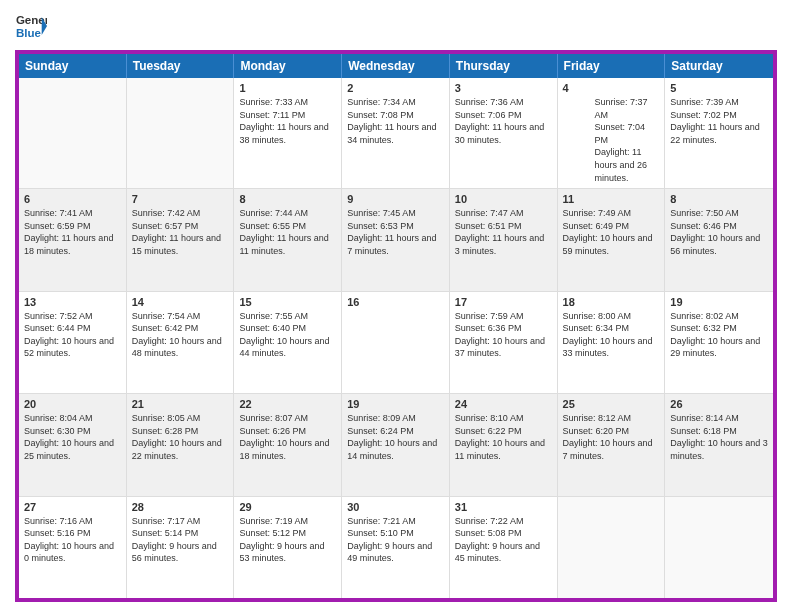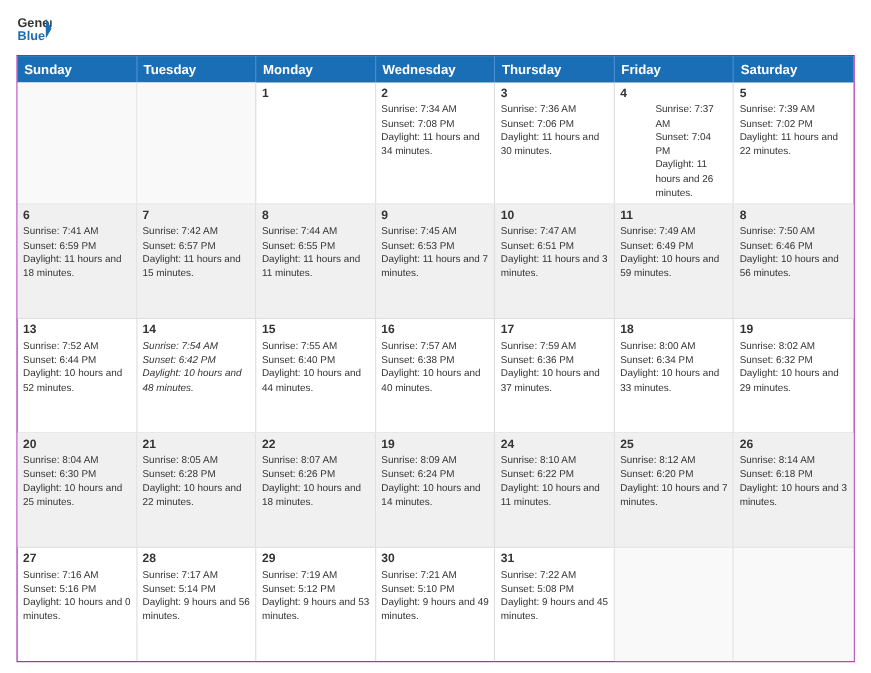--- a/index.html
+++ b/index.html
@@ -41,21 +41,21 @@
       color: #333;
     }
     .subtitle {
       font-size: 14px;
       color: #555;
     }
     .calendar {
       flex: 1;
       display: flex;
       flex-direction: column;
-      border: 1px solid #a21caf;
+      border: 4px solid #a21caf;
     }
     .cal-header {
       display: grid;
       grid-template-columns: repeat(7, 1fr);
       background: #1a6eb5;
     }
     .cal-header-cell {
       color: #fff;
       font-size: 12px;
       font-weight: bold;
@@ -126,20 +126,23 @@
         <div class="cal-header-cell">Thursday</div>
         <div class="cal-header-cell">Friday</div>
         <div class="cal-header-cell">Saturday</div>
       </div>
     <div class="cal-body">
     <div class="cal-row">
           <div class="cal-cell empty"></div>
           <div class="cal-cell empty"></div>
           <div class="cal-cell">
             <span class="day-num">1</span>
+            <div class="cell-text" style="white-space: pre-line;">Sunrise: 7:33 AM
+Sunset: 7:11 PM
+Daylight: 11 hours and 38 minutes.</div>
           </div>
           <div class="cal-cell">
             <span class="day-num">2</span>
             <div class="cell-text" style="white-space: pre-line;">Sunrise: 7:34 AM
 Sunset: 7:08 PM
 Daylight: 11 hours and 34 minutes.</div>
           </div>
           <div class="cal-cell">
             <span class="day-num">3</span>
             <div class="cell-text" style="white-space: pre-line;">Sunrise: 7:36 AM
@@ -205,35 +208,32 @@
         </div>
         <div class="cal-row">
           <div class="cal-cell">
             <span class="day-num">13</span>
             <div class="cell-text" style="white-space: pre-line;">Sunrise: 7:52 AM
 Sunset: 6:44 PM
 Daylight: 10 hours and 52 minutes.</div>
           </div>
           <div class="cal-cell">
             <span class="day-num">14</span>
-            <div class="cell-text" style="white-space: pre-line; font-style: italic;">Sunrise: 7:54 AM
+            <div class="cell-text" style="white-space: pre-line;">Sunrise: 7:54 AM
 Sunset: 6:42 PM
 Daylight: 10 hours and 48 minutes.</div>
           </div>
           <div class="cal-cell">
             <span class="day-num">15</span>
             <div class="cell-text" style="white-space: pre-line;">Sunrise: 7:55 AM
 Sunset: 6:40 PM
 Daylight: 10 hours and 44 minutes.</div>
           </div>
           <div class="cal-cell">
             <span class="day-num">16</span>
-            <div class="cell-text" style="white-space: pre-line;">Sunrise: 7:57 AM
-Sunset: 6:38 PM
-Daylight: 10 hours and 40 minutes.</div>
           </div>
           <div class="cal-cell">
             <span class="day-num">17</span>
             <div class="cell-text" style="white-space: pre-line;">Sunrise: 7:59 AM
 Sunset: 6:36 PM
 Daylight: 10 hours and 37 minutes.</div>
           </div>
           <div class="cal-cell">
             <span class="day-num">18</span>
             <div class="cell-text" style="white-space: pre-line;">Sunrise: 8:00 AM

